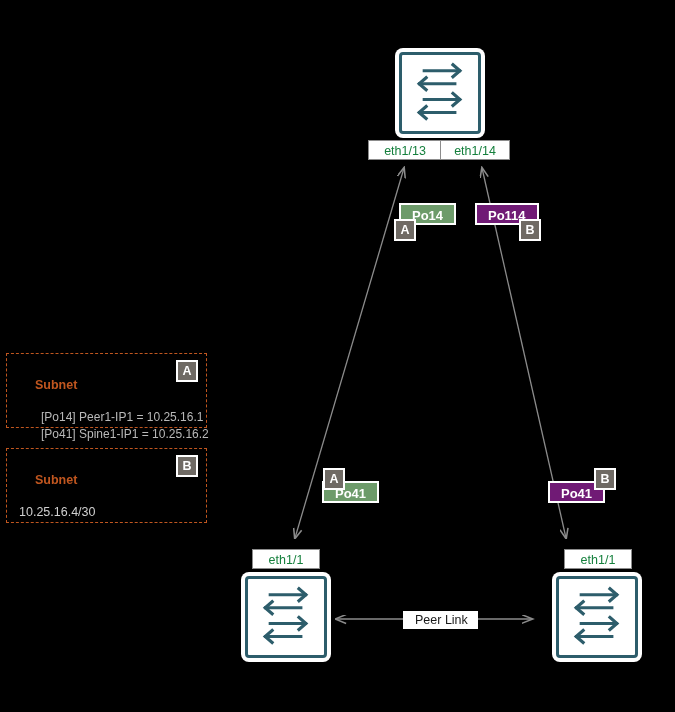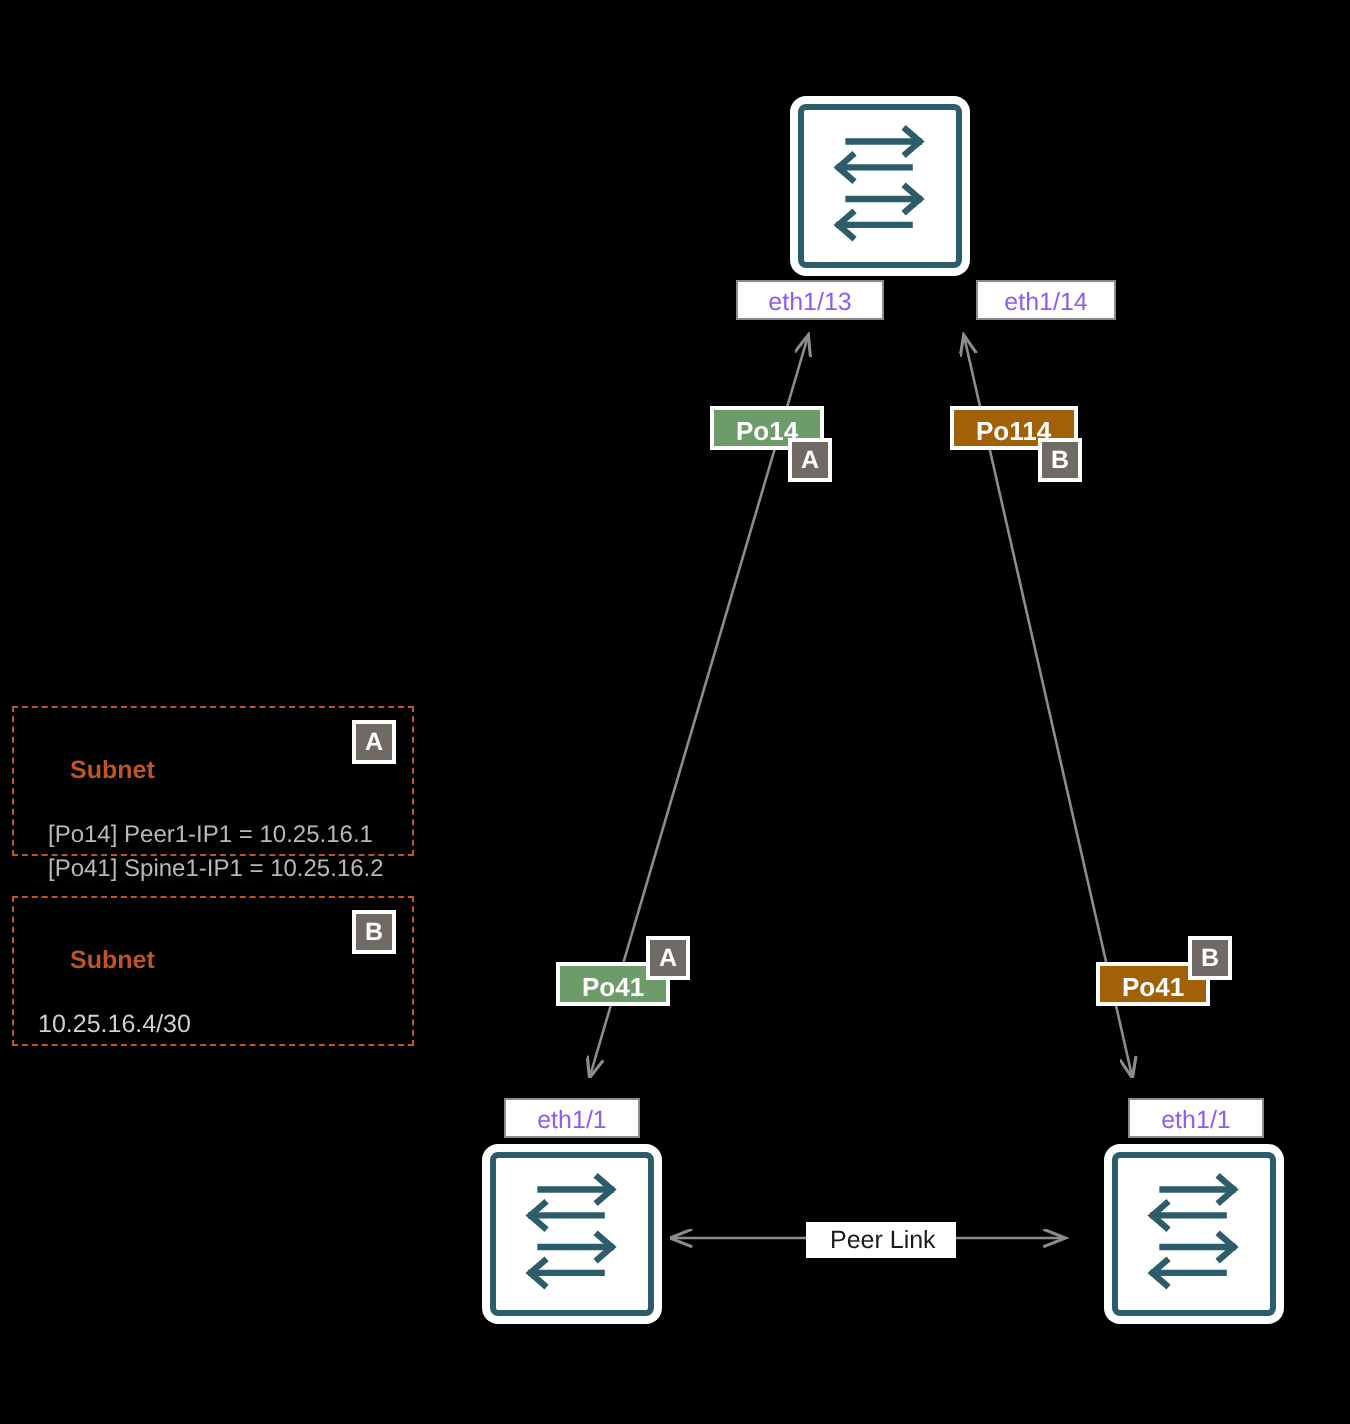--- a/index.html
+++ b/index.html
@@ -58,21 +58,21 @@
     top: 0;
     width: 100%;
     height: 100%;
   }
 
   
   .port-label {
     position: absolute;
     background: #ffffff;
     border: 1px solid #8c8c8c;
-    color: #8b5cf6;
+    color: #15803d;
     font-size: 12.5px;
     line-height: 20px;
     height: 20px;
     padding: 0 9px;
     text-align: center;
     white-space: nowrap;
     box-sizing: border-box;
   }
 
   
@@ -82,22 +82,22 @@
     font-size: 13px;
     font-weight: bold;
     line-height: 22px;
     height: 22px;
     padding: 0 11px;
     border: 2px solid #ffffff;
     box-sizing: border-box;
     white-space: nowrap;
     text-align: center;
   }
-  .po-chip.green { background: #6d9b6a; }
-  .po-chip.purple { background: #a16207; }
+  .po-chip.green { background: #6d9b6a; margin-left: 44px; }
+  .po-chip.purple { background: #701a75; }
 
   
   .zone-badge {
     position: absolute;
     width: 22px;
     height: 22px;
     background: #6f6a64;
     border: 2px solid #ffffff;
     box-sizing: border-box;
     color: #ffffff;
@@ -139,21 +139,21 @@
   .subnet-cidr {
     color: #cfcfcf;
     font-size: 12.5px;
     line-height: 16px;
     margin: 0 0 7px 0;
   }
   .subnet-line {
     color: #b9b9b9;
     font-size: 12px;
     line-height: 17px;
-    margin: 0 0 0 5px;
+    margin: 0 0 0 22px;
     white-space: nowrap;
   }
   .subnet-badge {
     position: absolute;
     top: 6px;
     right: 8px;
     width: 22px;
     height: 22px;
     background: #6f6a64;
     border: 2px solid #ffffff;
@@ -239,21 +239,21 @@
           <polyline points="55,41.5 62.5,48 55,54.5" stroke-linejoin="miter"></polyline>
           <line x1="19" y1="62" x2="57" y2="62"></line>
           <polyline points="26,55.5 18.5,62 26,68.5" stroke-linejoin="miter"></polyline>
         </g>
       </svg>
     </div>
   </div>
 
   <div class="port-label" style="left:368px; top:140px; width:74px;">eth1/13</div>
 
-  <div class="port-label" style="left:440px; top:140px; width:70px;margin-left:48px;">eth1/14</div>
+  <div class="port-label" style="left:440px; top:140px; width:70px;">eth1/14</div>
 
   <div class="port-label" style="left:252px; top:549px; width:68px;">eth1/1</div>
 
   <div class="port-label" style="left:564px; top:549px; width:68px;">eth1/1</div>
 
   <div class="po-chip green" style="left:355px; top:203px;">Po14</div>
   <div class="zone-badge" style="left:394px; top:219px;">A</div>
 
   <div class="po-chip purple" style="left:475px; top:203px;">Po114</div>
   <div class="zone-badge" style="left:519px; top:219px;">B</div>

